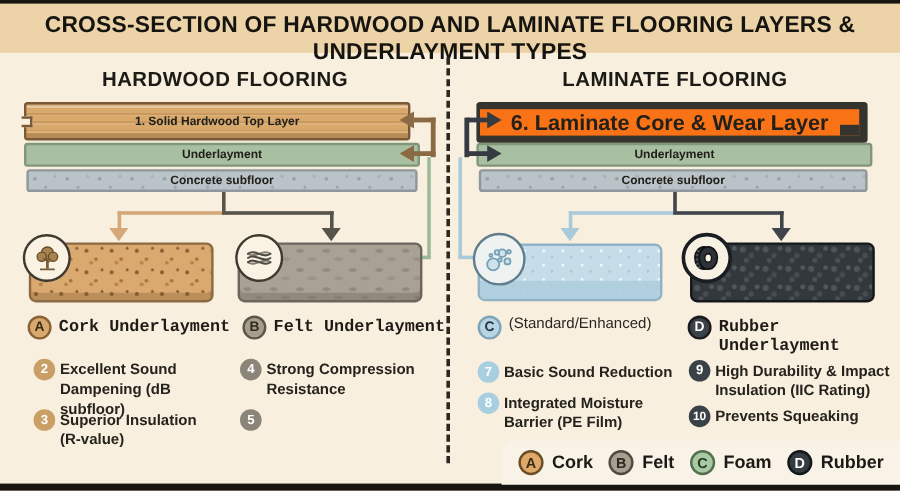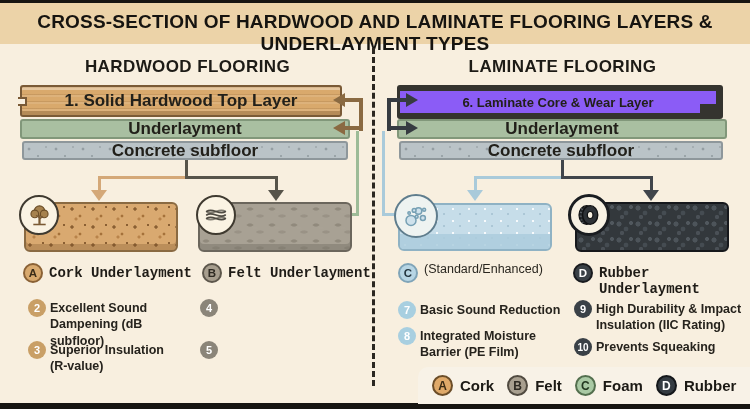--- a/index.html
+++ b/index.html
@@ -10,29 +10,29 @@
   .topbar { left:0; top:0; width:750px; height:3px; background:#171511; }
   .bottombar { left:0; top:403px; width:750px; height:6px; background:#171511; }
   .content-bg { left:0; top:44px; width:750px; height:359px; background:#f8efdf; }
 
   .main-title { left:0; top:11px; width:750px; text-align:center; font-size:19px; font-weight:700;
                 letter-spacing:.2px; color:#161410; }
   .panel-h { top:57px; width:375px; text-align:center; font-size:17px; font-weight:700;
              letter-spacing:.4px; color:#1d1b16; }
   .divider { left:372px; top:48px; height:338px; width:0; border-left:3px dashed #2b2721; }
 
-  .layer { display:flex; align-items:center; justify-content:center; font-size:17px; font-weight:700;
+  .layer { display:flex; align-items:center; justify-content:center; font-size:10px; font-weight:700;
            color:#22201a; border-radius:3px; }
   .hw-plank { background:#d9a96c;
       background-image: repeating-linear-gradient(180deg, rgba(122,84,44,.18) 0 1.5px, rgba(255,255,255,.10) 1.5px 3px, transparent 3px 7px);
       border:2px solid #7a5a36; box-shadow: inset 0 3px 0 rgba(255,255,255,.28), inset 0 -4px 0 rgba(100,70,40,.30); }
   .hw-notch { background:#f8efdf; border-top:2px solid #7a5a36; border-right:2px solid #7a5a36; border-bottom:2px solid #7a5a36; }
   .lam-plank { background:#35342f; border-radius:3px; }
-  .lam-body  { position:absolute; left:3px; top:6px; right:7px; bottom:6px; background:#8b5cf6;
-               display:flex; align-items:center; justify-content:center; font-size:13px; font-weight:700; color:#22201a; }
+  .lam-body  { position:absolute; left:3px; top:6px; right:7px; bottom:6px; background:#f97316;
+               display:flex; align-items:center; justify-content:center; font-size:18px; font-weight:700; color:#22201a; }
   .lam-step  { position:absolute; right:7px; bottom:6px; width:16px; height:9px; background:#35342f; }
   .under { background:#a9bfa1; border:2px solid #81977a; }
   .concrete { background-color:#bac3c7;
       background-image: radial-gradient(circle at 5px 6px, #949ea3 1.2px, transparent 1.7px),
                         radial-gradient(circle at 14px 13px, #9aa4a8 1px, transparent 1.5px),
                         radial-gradient(circle at 22px 4px, #a5aeb2 1px, transparent 1.5px);
       background-size:27px 17px; border:2px solid #8e979b; }
 
   .line { position:absolute; }
   .ah { position:absolute; width:0; height:0; }
@@ -230,20 +230,22 @@
 
   <div class="abs numbadge nb-tan" style="left:28px;top:299px;">2</div>
   <div class="abs feat-text" style="left:50px;top:300px;width:148px;">Excellent Sound
 Dampening (dB subfloor)</div>
 
   <div class="abs numbadge nb-tan" style="left:28px;top:341px;">3</div>
   <div class="abs feat-text" style="left:50px;top:342px;width:148px;">Superior Insulation
 (R-value)</div>
 
   <div class="abs numbadge nb-gray" style="left:200px;top:299px;">4</div>
+  <div class="abs feat-text" style="left:222px;top:300px;width:148px;">Strong Compression
+Resistance</div>
 
   <div class="abs numbadge nb-gray" style="left:200px;top:341px;">5</div>
 
   <div class="abs numbadge nb-blue" style="left:398px;top:301px;">7</div>
   <div class="abs feat-text" style="left:420px;top:302px;width:150px;">Basic Sound Reduction</div>
 
   <div class="abs numbadge nb-blue" style="left:398px;top:327px;">8</div>
   <div class="abs feat-text" style="left:420px;top:328px;width:150px;">Integrated Moisture
 Barrier (PE Film)</div>
 

